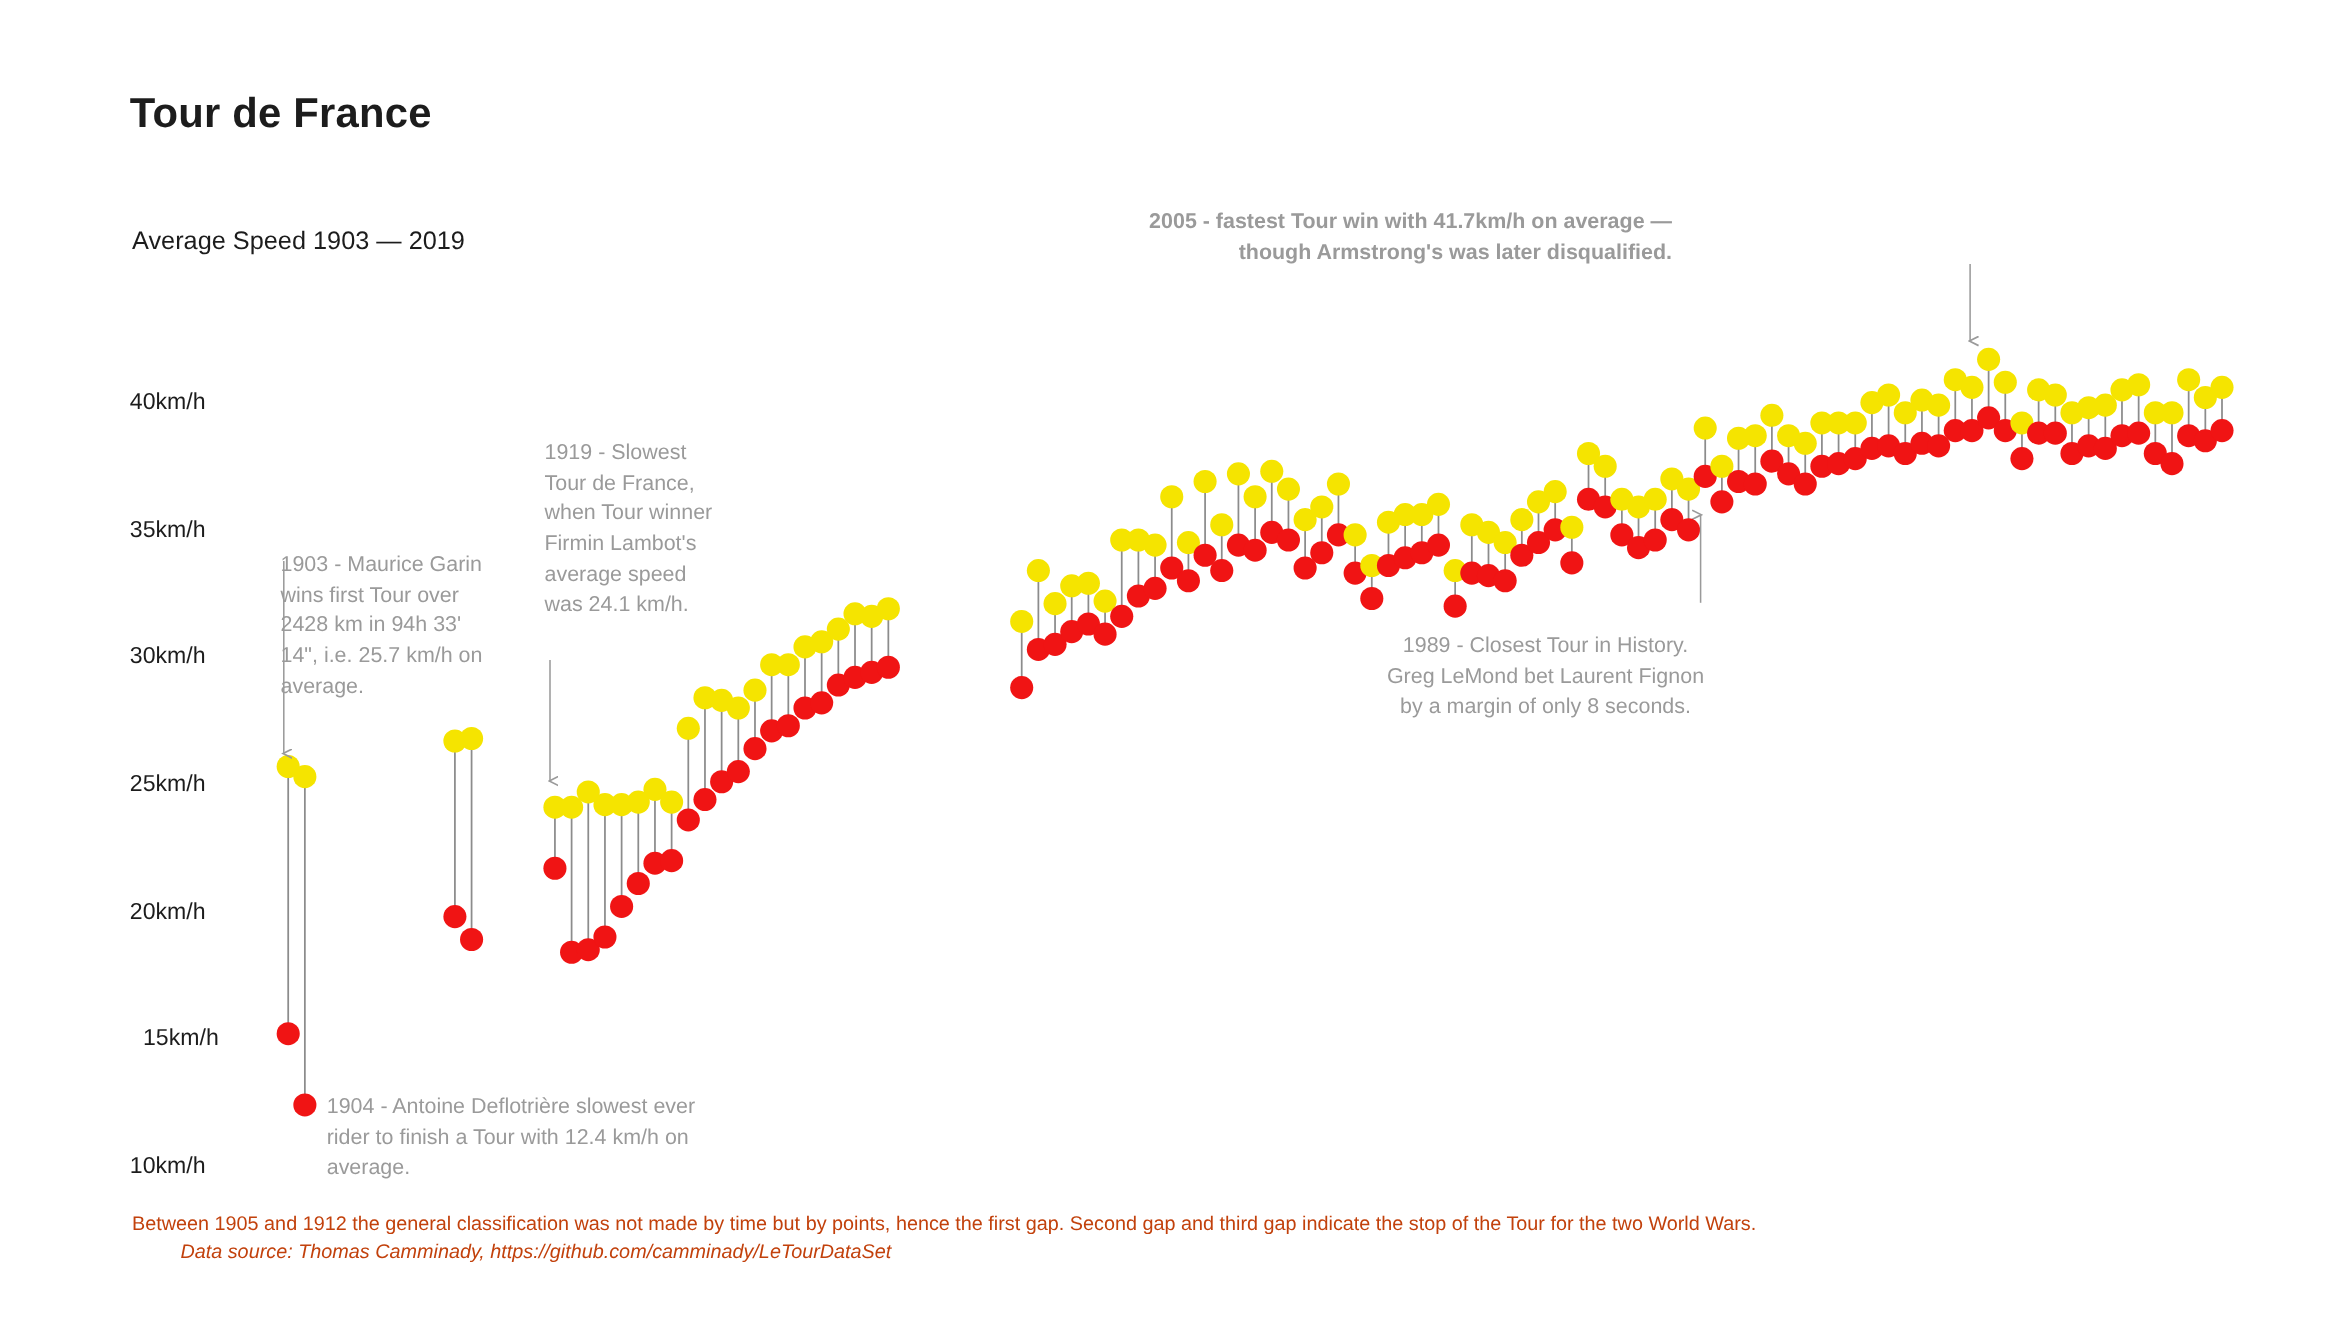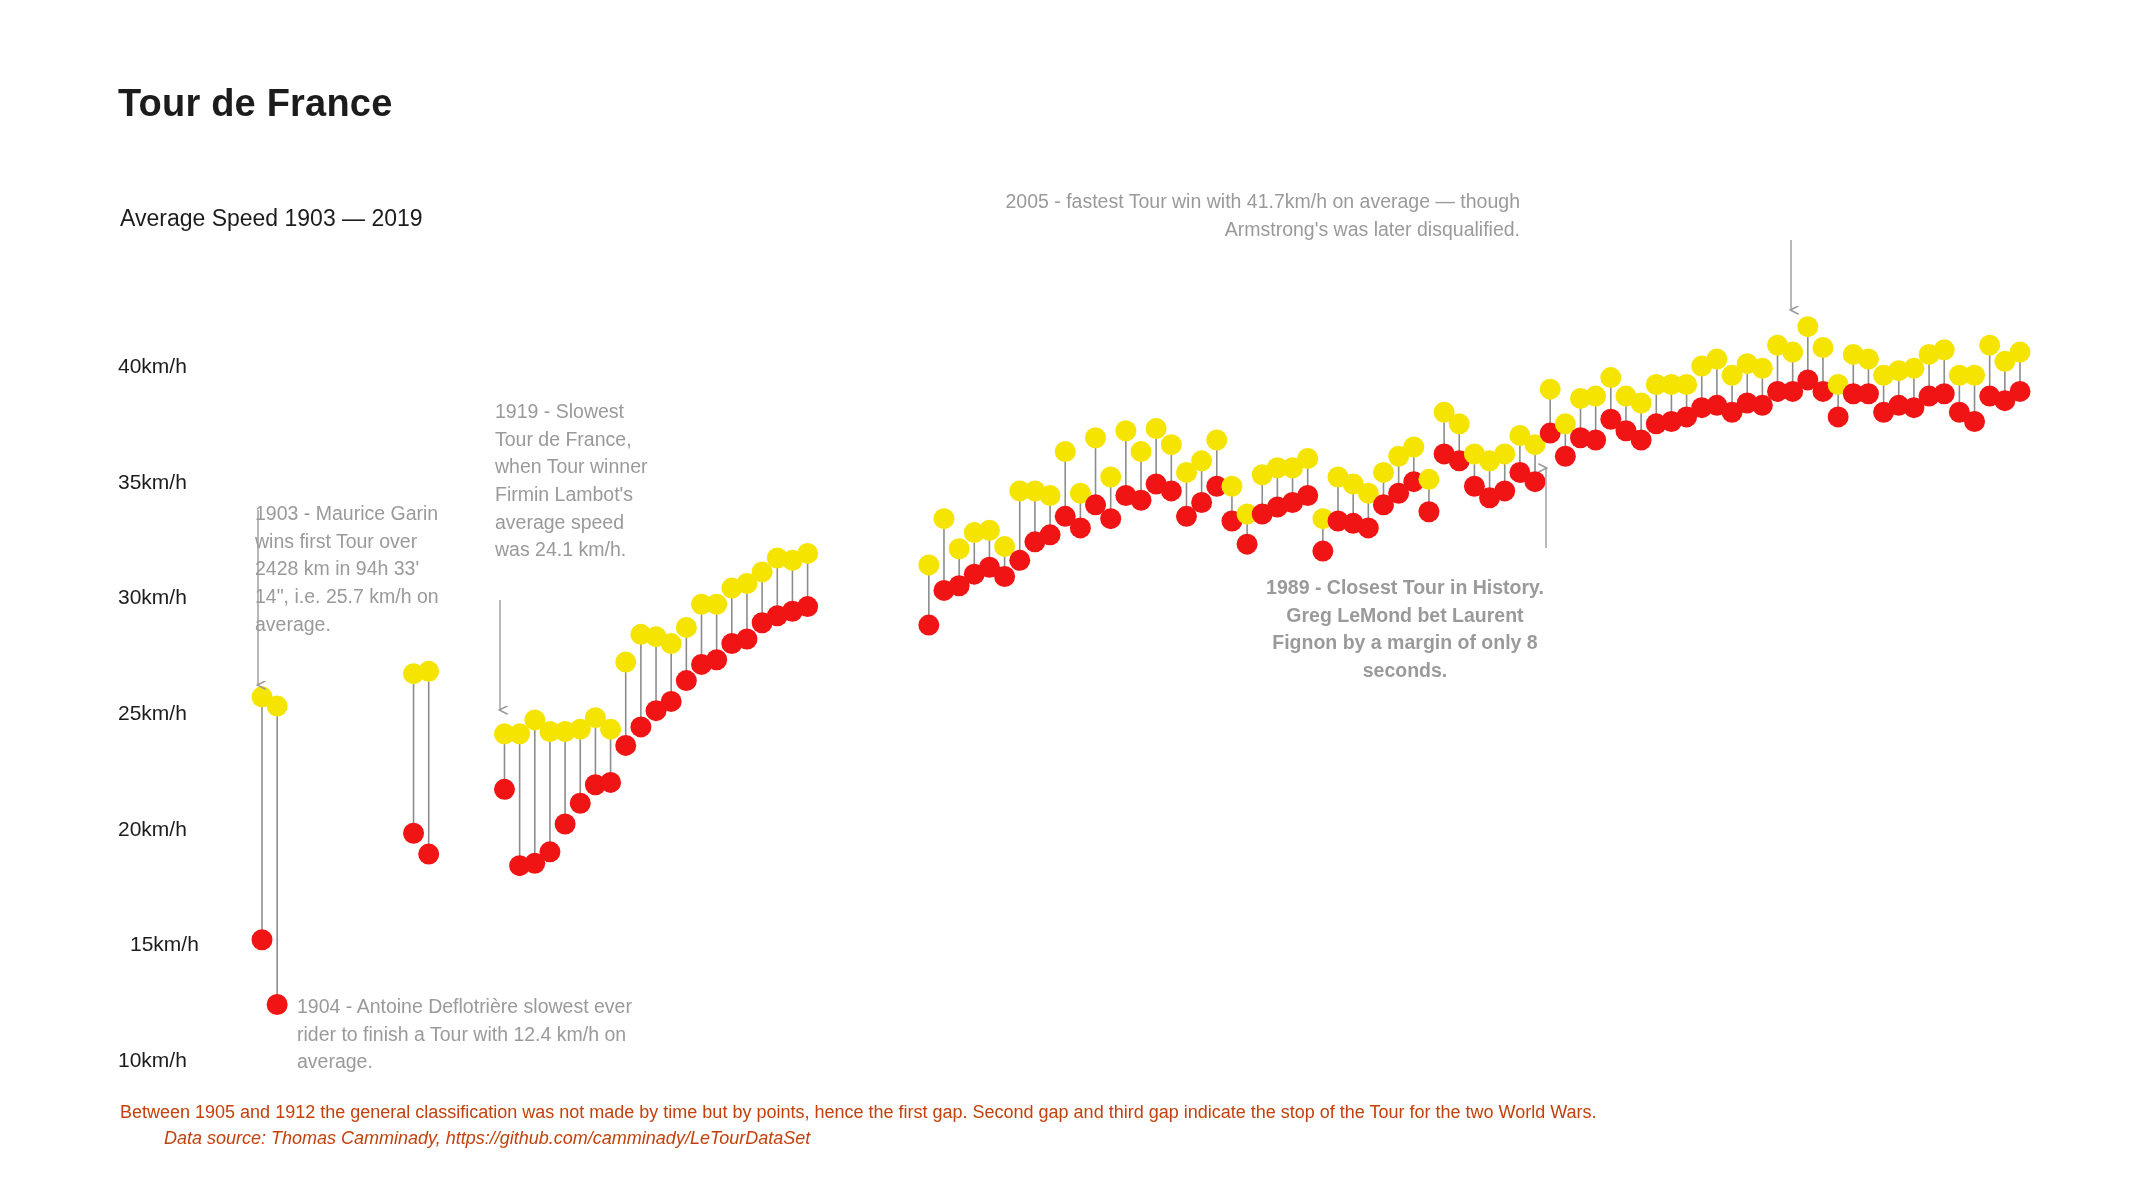--- a/index.html
+++ b/index.html
@@ -76,21 +76,21 @@
     text-align: right;
   }
   .annotation {
     position: absolute;
     font-size: 19.5px;
     line-height: 1.42;
     color: #9a9a9a;
   }
   .ann-left { text-align: left; }
   .ann-right { text-align: right; }
-  .ann-center { text-align: center; font-weight: bold; }
+  .ann-center { text-align: center; }
   .footnote {
     position: absolute;
     left: 120px;
     font-size: 18px;
     color: #c2410c;
   }
   .footnote.src {
     font-style: italic;
     margin-left: 44px;
   }
@@ -417,19 +417,19 @@
       <div class="ytick" style="left: 118px; top: 713px;">25km/h</div>
       <div class="ytick" style="left: 118px; top: 597.333px;">30km/h</div>
       <div class="ytick" style="left: 118px; top: 481.667px;">35km/h</div>
       <div class="ytick" style="left: 118px; top: 366px;">40km/h</div>
     </div>
   <div id="annotations">
       <div class="annotation ann-left" style="left: 255px; top: 500px; width: 200px;">1903 - Maurice Garin wins first Tour over 2428 km in 94h 33' 14", i.e. 25.7 km/h on average.</div>
       <div class="annotation ann-left" style="left: 297px; top: 993px; width: 350px;">1904 - Antoine Deflotrière slowest ever rider to finish a Tour with 12.4 km/h on average.</div>
       <div class="annotation ann-left" style="left: 495px; top: 398px; width: 165px;">1919 - Slowest Tour de France, when Tour winner Firmin Lambot's average speed was 24.1 km/h.</div>
       <div class="annotation ann-center" style="left: 1260px; top: 574px; width: 290px;">1989 - Closest Tour in History. Greg LeMond bet Laurent Fignon by a margin of only 8 seconds.</div>
-      <div class="annotation ann-right" style="left: 995px; top: 188px; width: 525px;">2005 - fastest Tour win with 41.7km/h on average — though Armstrong's was later disqualified.</div>
+      <div class="annotation ann-right" style="left: 995px; top: 188px; width: 525px; font-weight: bold;">2005 - fastest Tour win with 41.7km/h on average — though Armstrong's was later disqualified.</div>
     </div>
 
   <div class="footnote" style="top:1102px;">Between 1905 and 1912 the general classification was not made by time but by points, hence the first gap. Second gap and third gap indicate the stop of the Tour for the two World Wars.</div>
   <div class="footnote src" style="top:1128px;">Data source: Thomas Camminady, https://github.com/camminady/LeTourDataSet</div>
 
 </div>
 
 </body></html>

